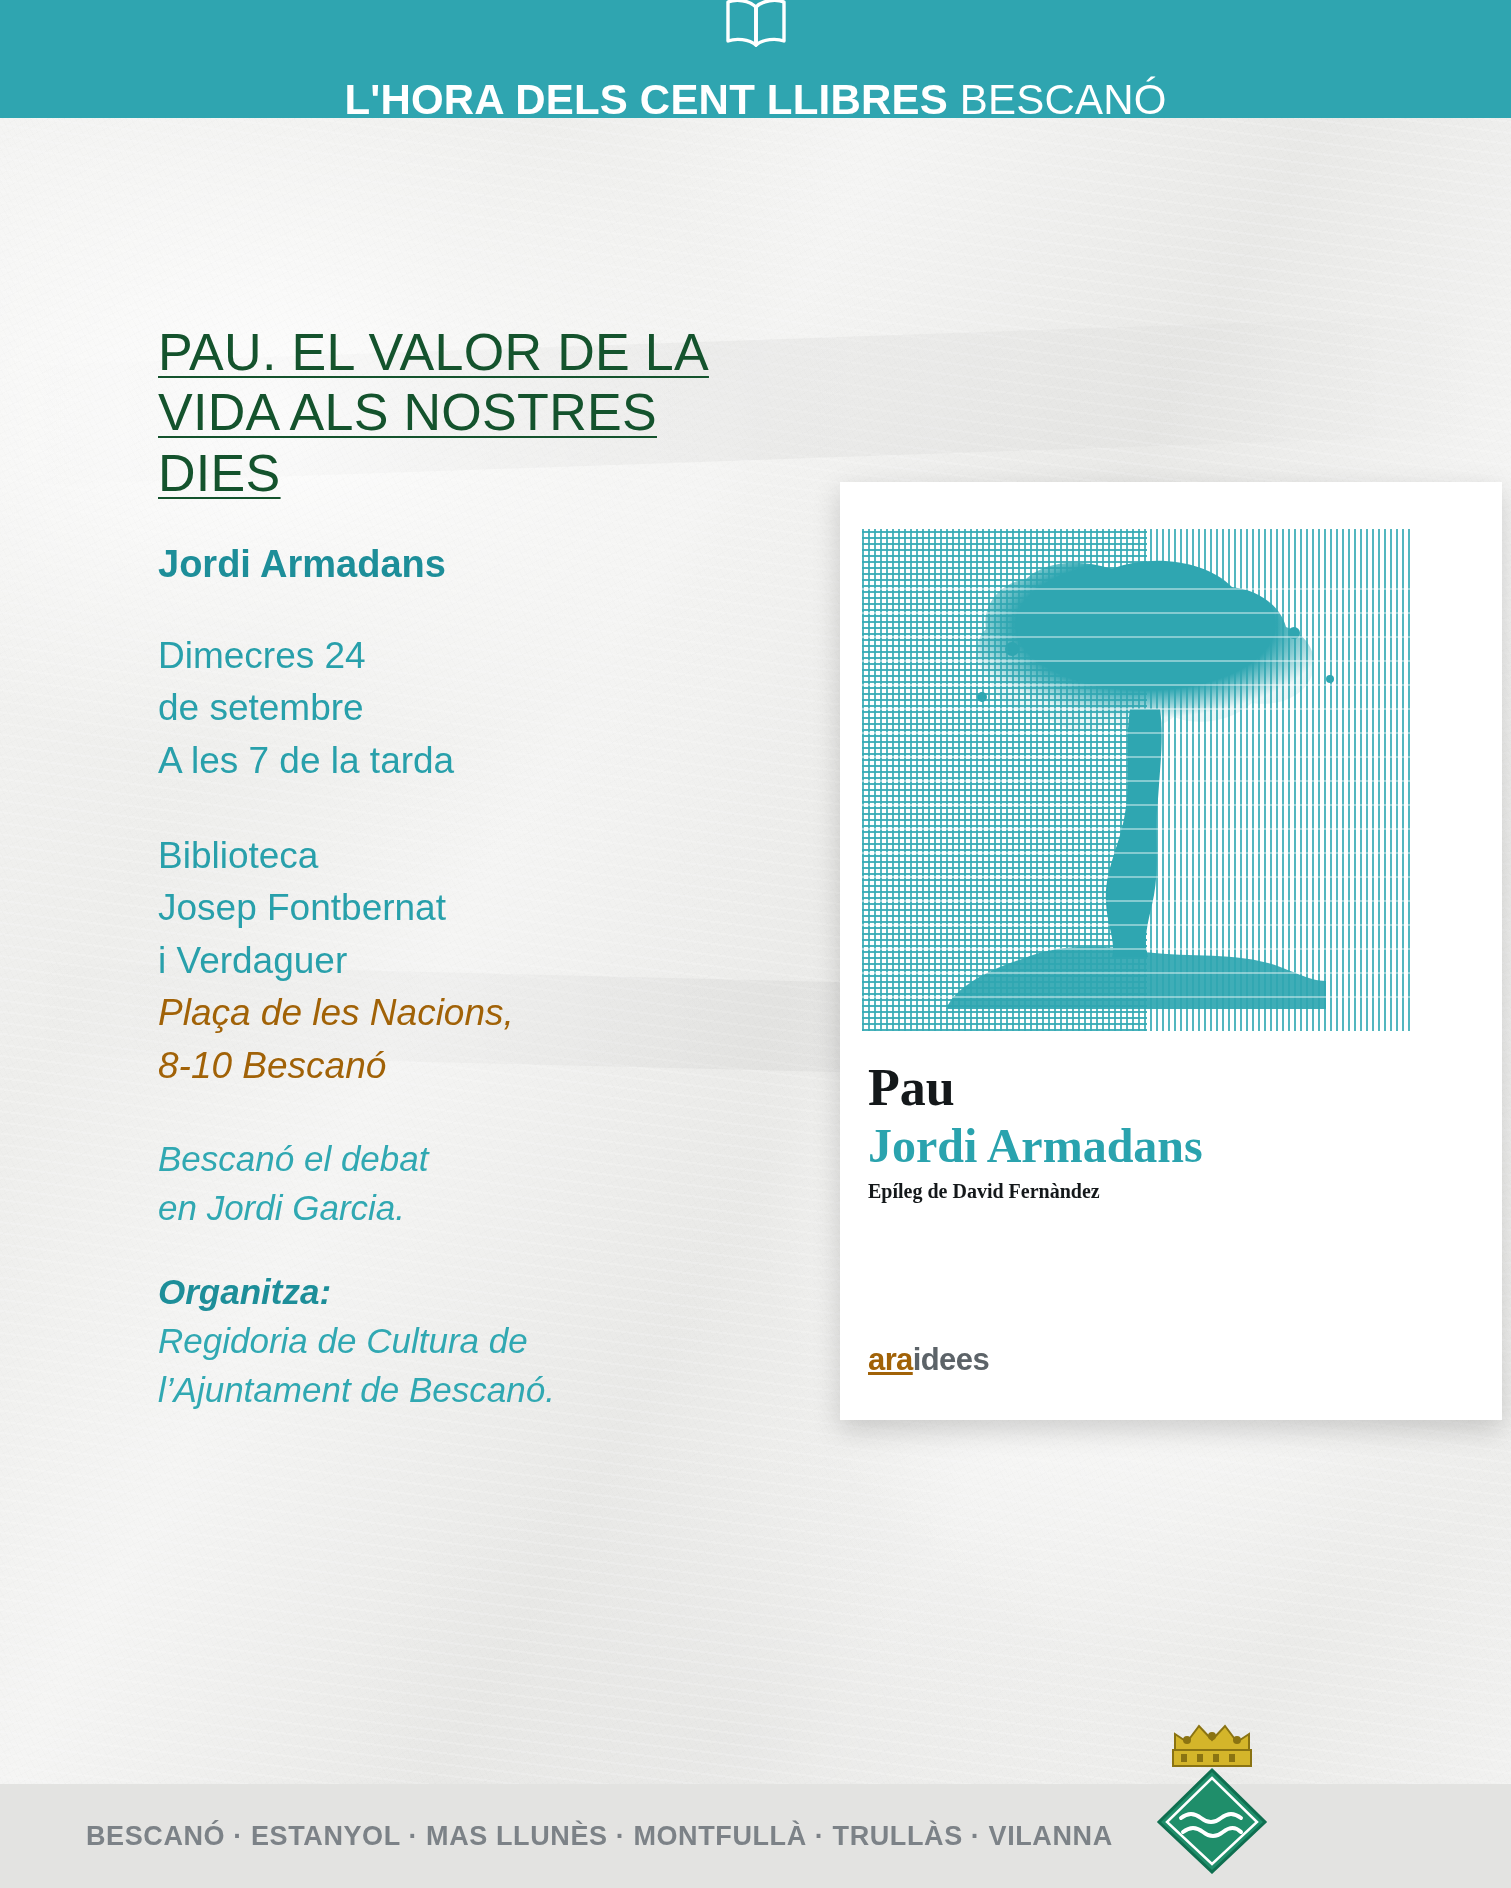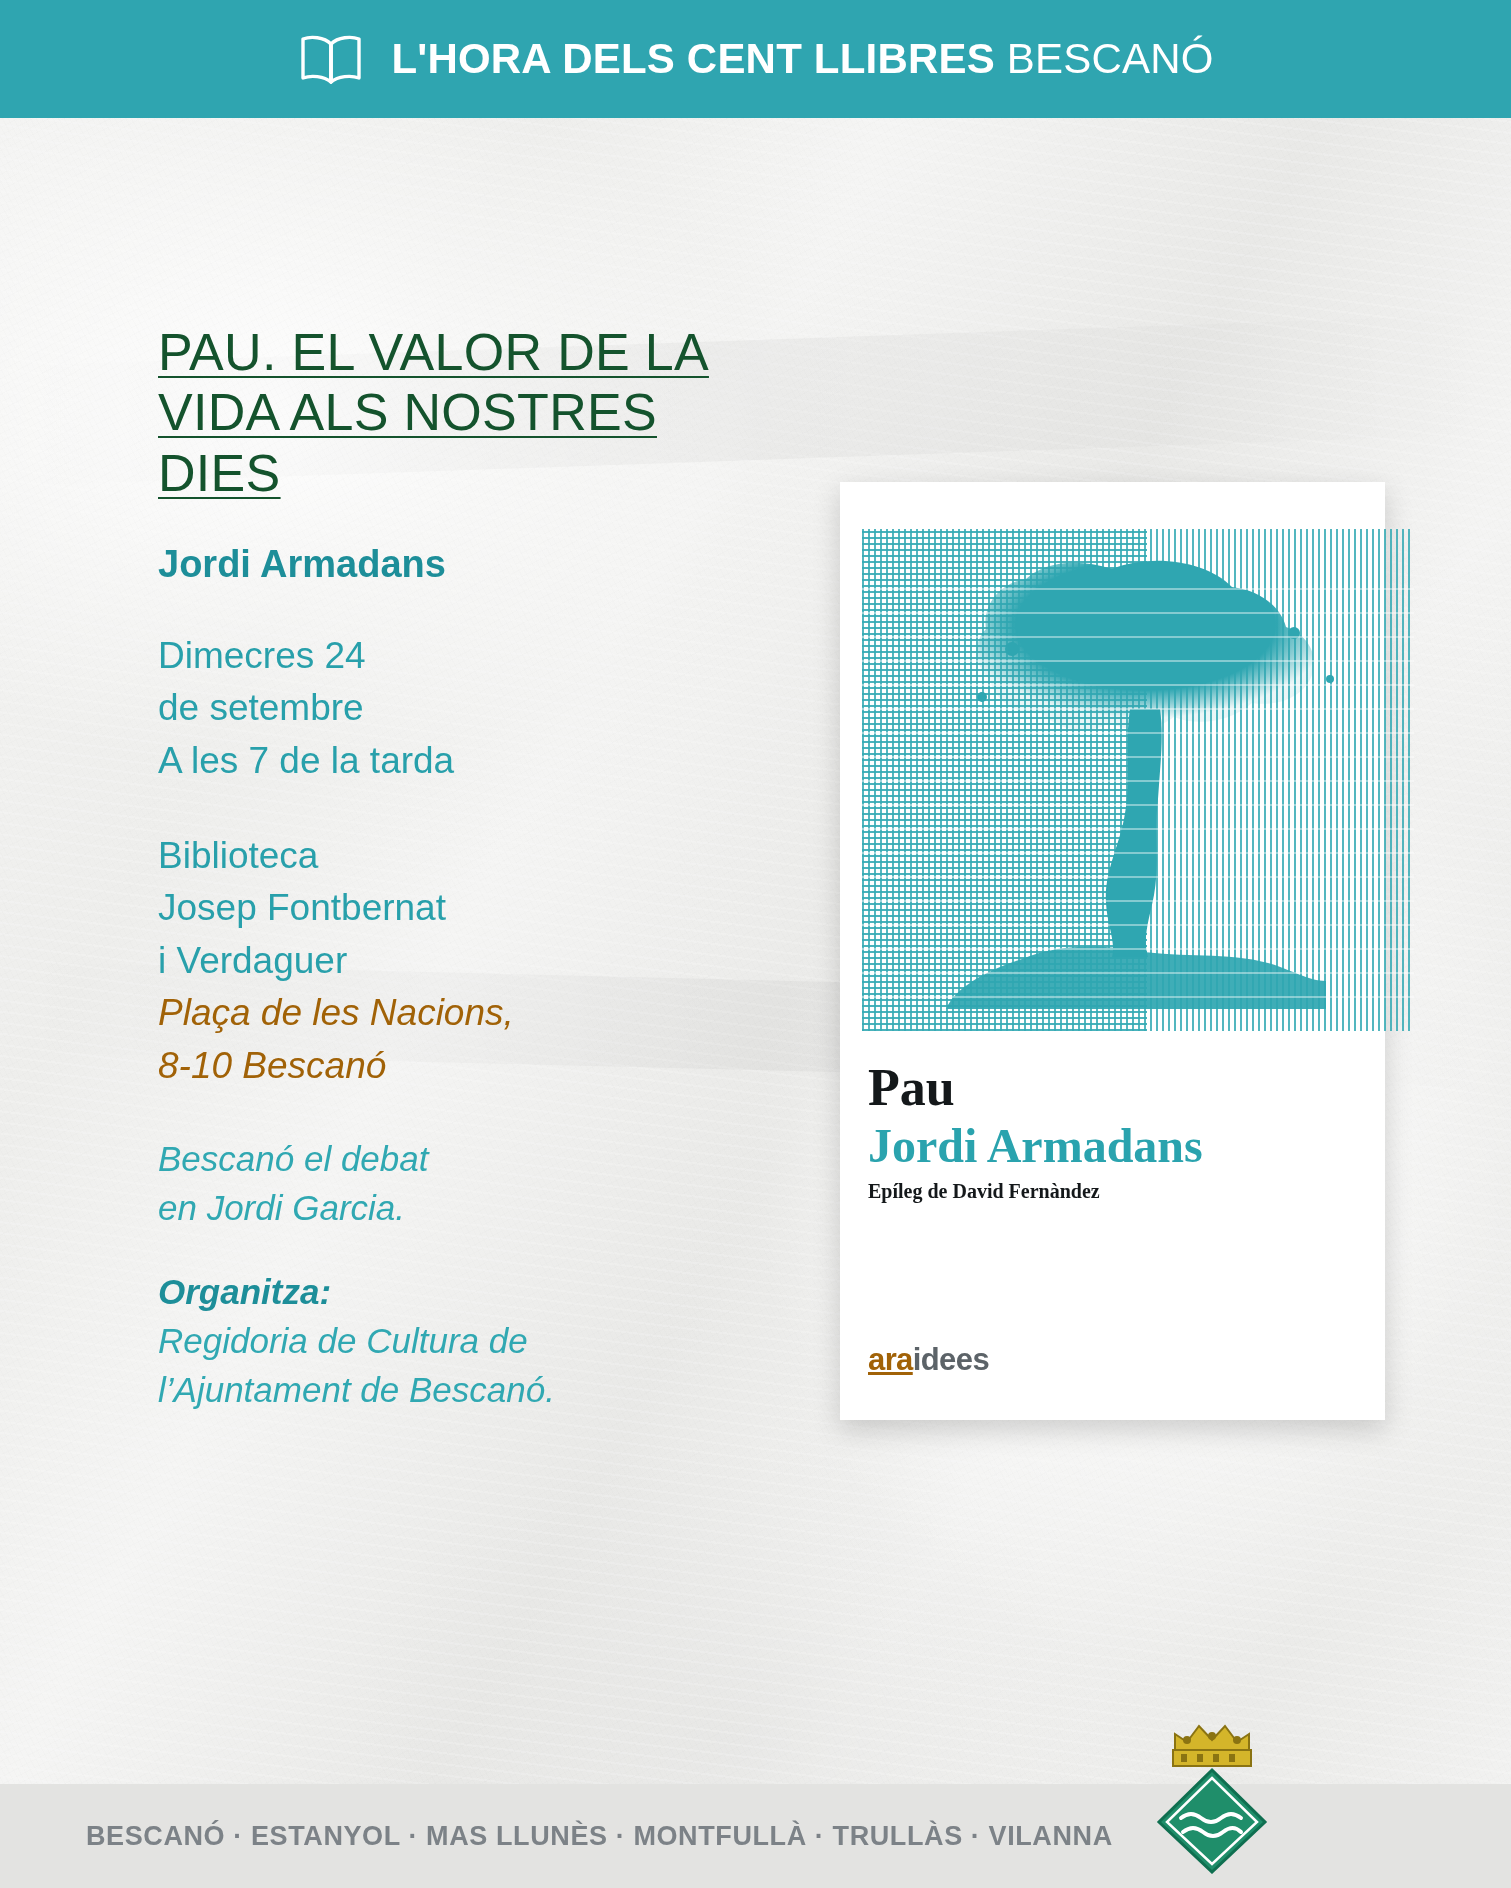--- a/index.html
+++ b/index.html
@@ -45,20 +45,21 @@
   .header {
     position: absolute;
     top: 0; left: 0; right: 0;
     height: 118px;
     background: #2fa5b0;
     display: flex;
     align-items: center;
     justify-content: center;
     gap: 26px;
     z-index: 5;
+    flex-direction: column;
   }
   .book-icon { width: 68px; height: 56px; flex: none; }
   .header-title {
     color: #ffffff;
     font-size: 42px;
     letter-spacing: .2px;
     white-space: nowrap;
   }
   .header-title .strong { font-weight: 700; }
   .header-title .light  { font-weight: 400; }
@@ -119,21 +120,21 @@
     font-style: italic;
     line-height: 1.4;
     margin: 0;
   }
 
   
   .cover-wrap {
     position: absolute;
     left: 840px;
     top: 482px;
-    width: 545px;
+    width: 662px;
     height: 938px;
     background: #ffffff;
     box-shadow: 0 10px 26px rgba(0,0,0,0.17);
     z-index: 3;
   }
   .cover-art {
     position: absolute;
     left: 22px; top: 47px;
     width: 552px; height: 502px;
     overflow: hidden;

